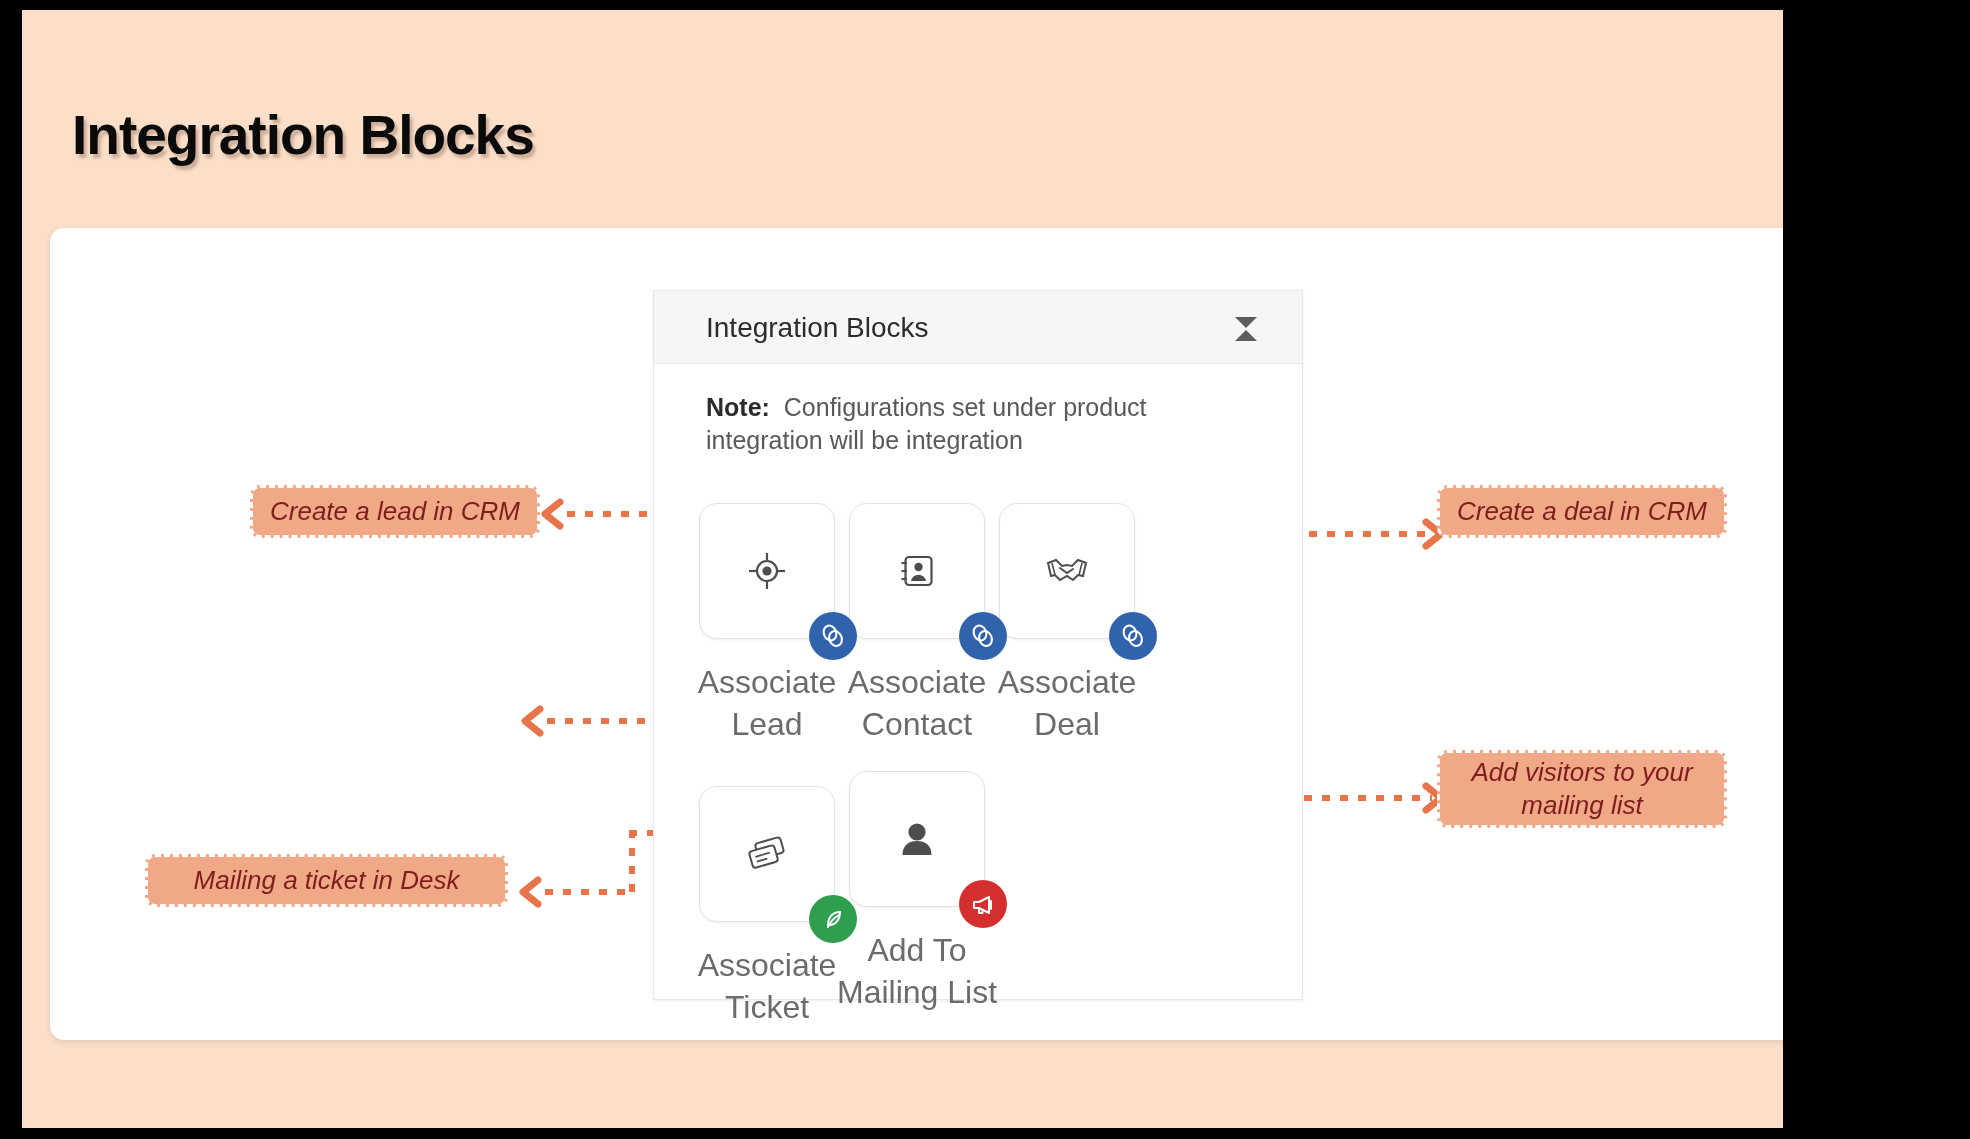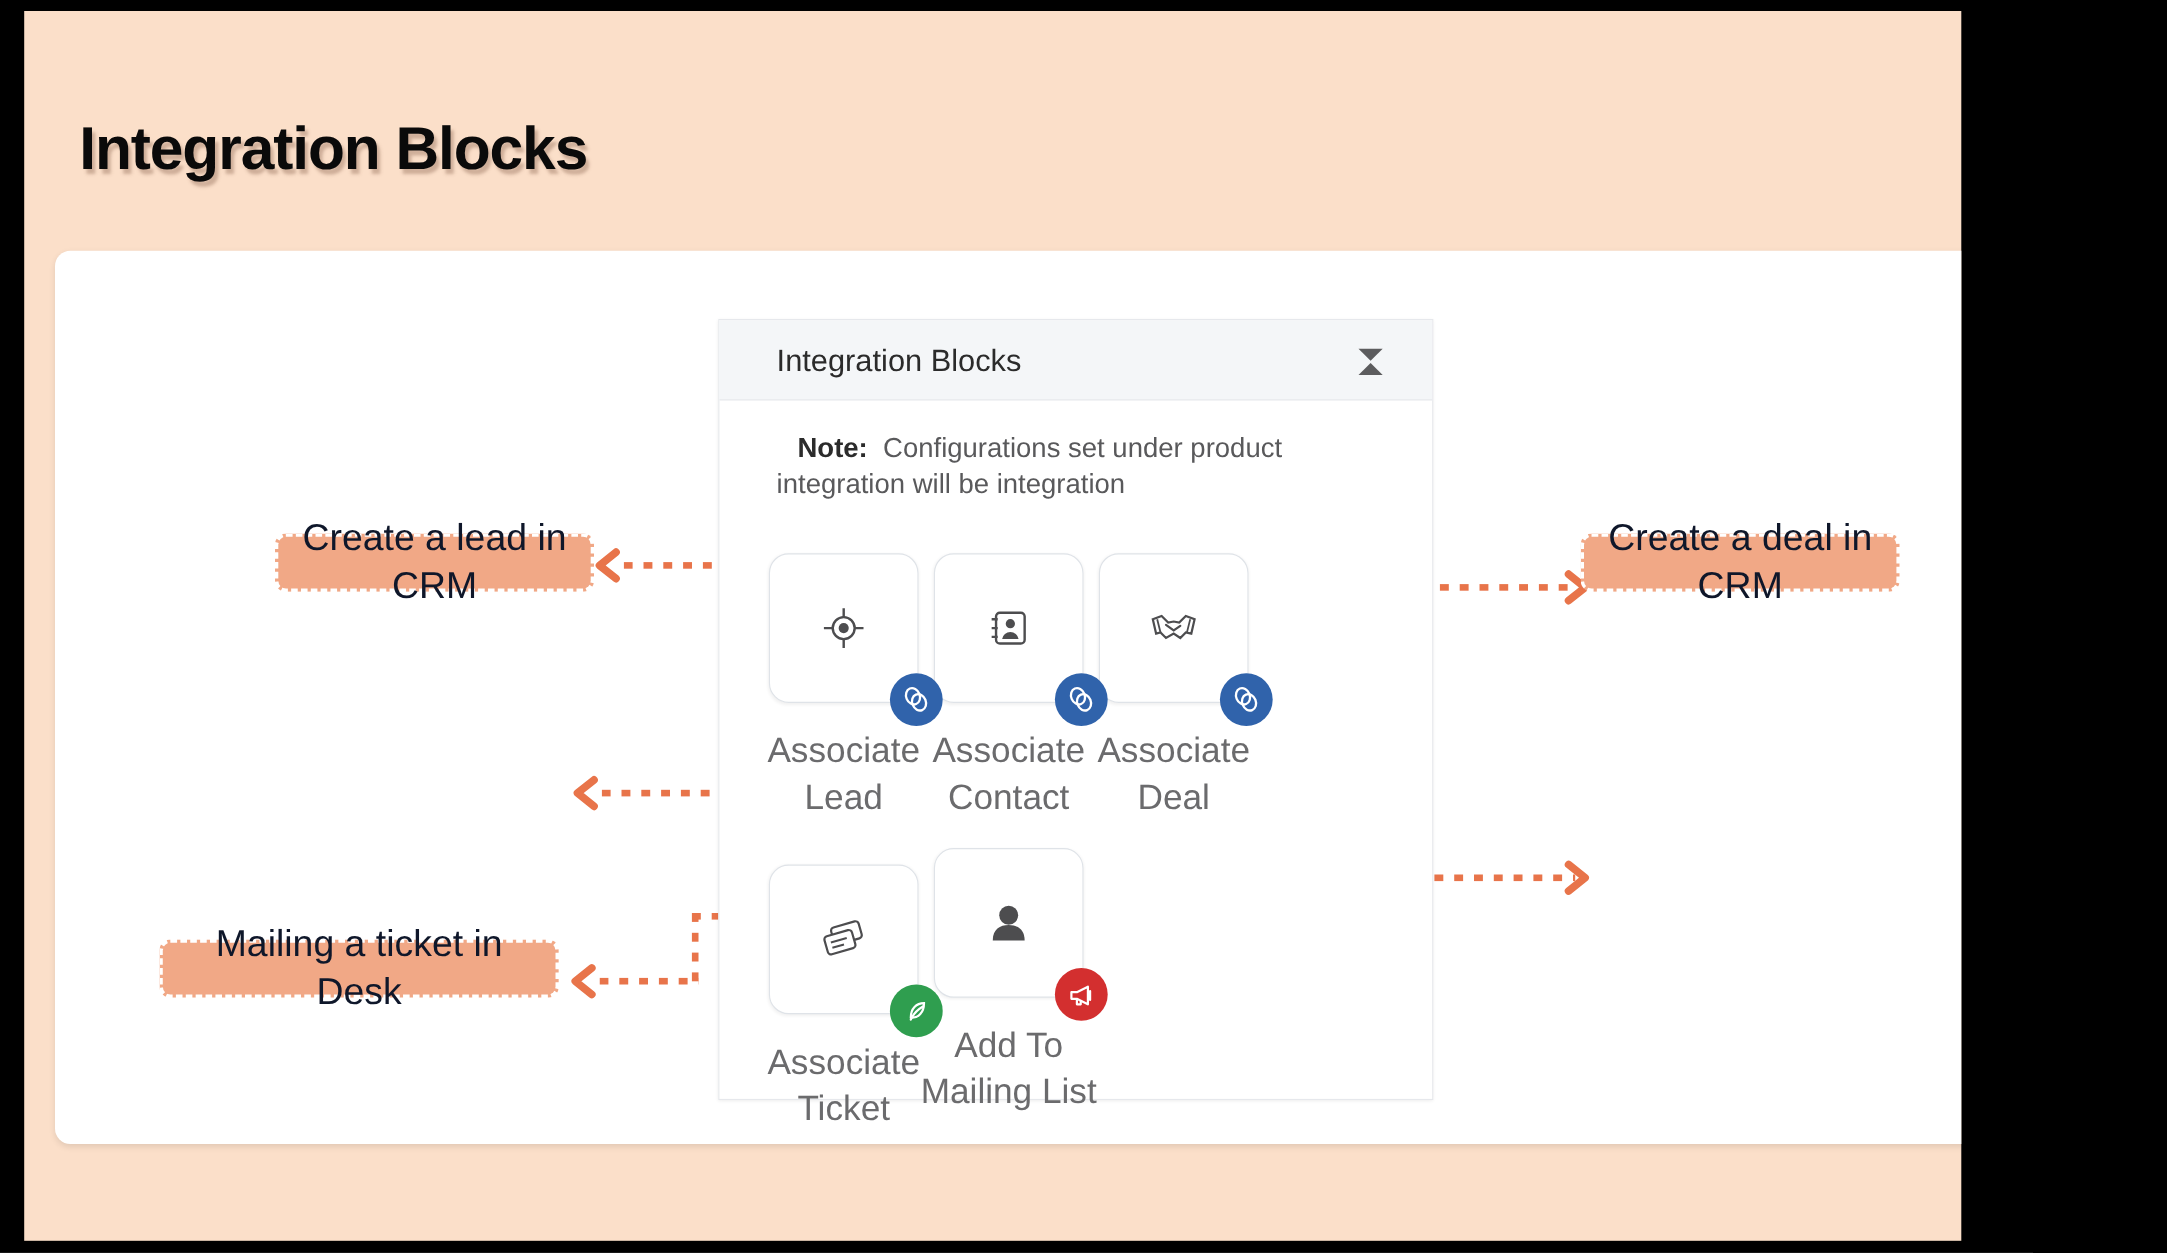--- a/index.html
+++ b/index.html
@@ -66,21 +66,21 @@
     width:28px; height:30px;
   }
   #widget-note{
     position:absolute;
     left:52px; top:100px;
     width:540px;
     font-size:25px;
     line-height:1.33;
     color:#59595b;
   }
-  #widget-note b{color:#2b2b2b;font-weight:bold;margin-left:19px;}
+  #widget-note b{color:#2b2b2b;font-weight:bold;}
   
   .tile-wrap{
     position:absolute;
     width:176px;
     text-align:center;
   }
   .tile{
     position:relative;
     width:136px;height:136px;
     margin:0 auto;
@@ -114,28 +114,29 @@
     color:#6b6b6d;
     white-space:pre-line;
   }
   
   .callout{
     position:absolute;
     background:#f1a886;
     border:3px dashed #ffffff;
     border-radius:10px;
     box-sizing:border-box;
-    color:#0f172a;
-    font-size:34px;
+    color:#7f1d1d;
+    font-size:26px;
     line-height:1.28;
     display:flex;align-items:center;justify-content:center;
     text-align:center;
     padding:6px 14px;
     z-index:6;
     white-space:pre-line;
+    font-style:italic;
   }
   
   .conn{position:absolute;z-index:4;}
   .dot-h{
     position:absolute;
     height:6px;
     background-image:linear-gradient(to right,#e8744a 0 8px,transparent 8px 18px);
     background-size:18px 6px;
     background-repeat:repeat-x;
   }
@@ -325,14 +326,16 @@
 
   </div>
 
   <div class="callout" style="left:228px;top:475px;width:290px;height:53px;">Create a lead in CRM</div>
 
 
   <div class="callout" style="left:123px;top:844px;width:363px;height:53px;">Mailing a ticket in Desk</div>
 
   <div class="callout" style="left:1415px;top:475px;width:290px;height:53px;">Create a deal in CRM</div>
 
+  <div class="callout" style="left:1415px;top:740px;width:290px;height:78px;">Add visitors to your
+mailing list</div>
 
 </div>
 
 </body></html>

